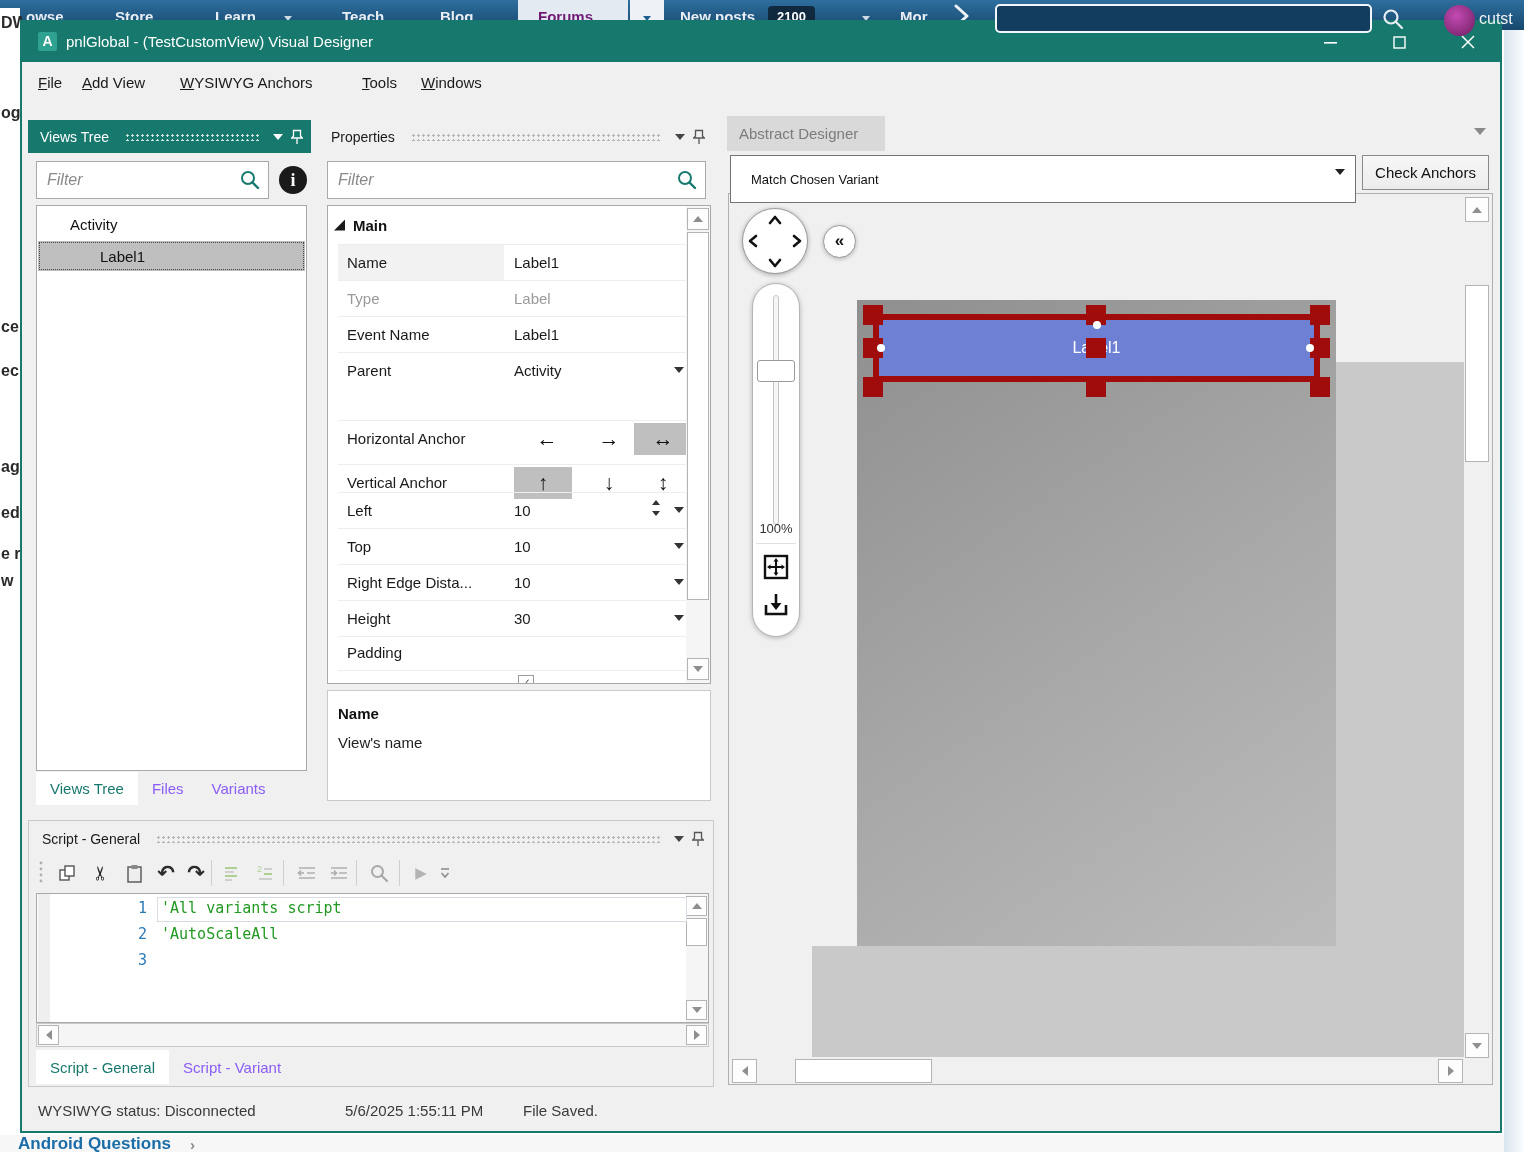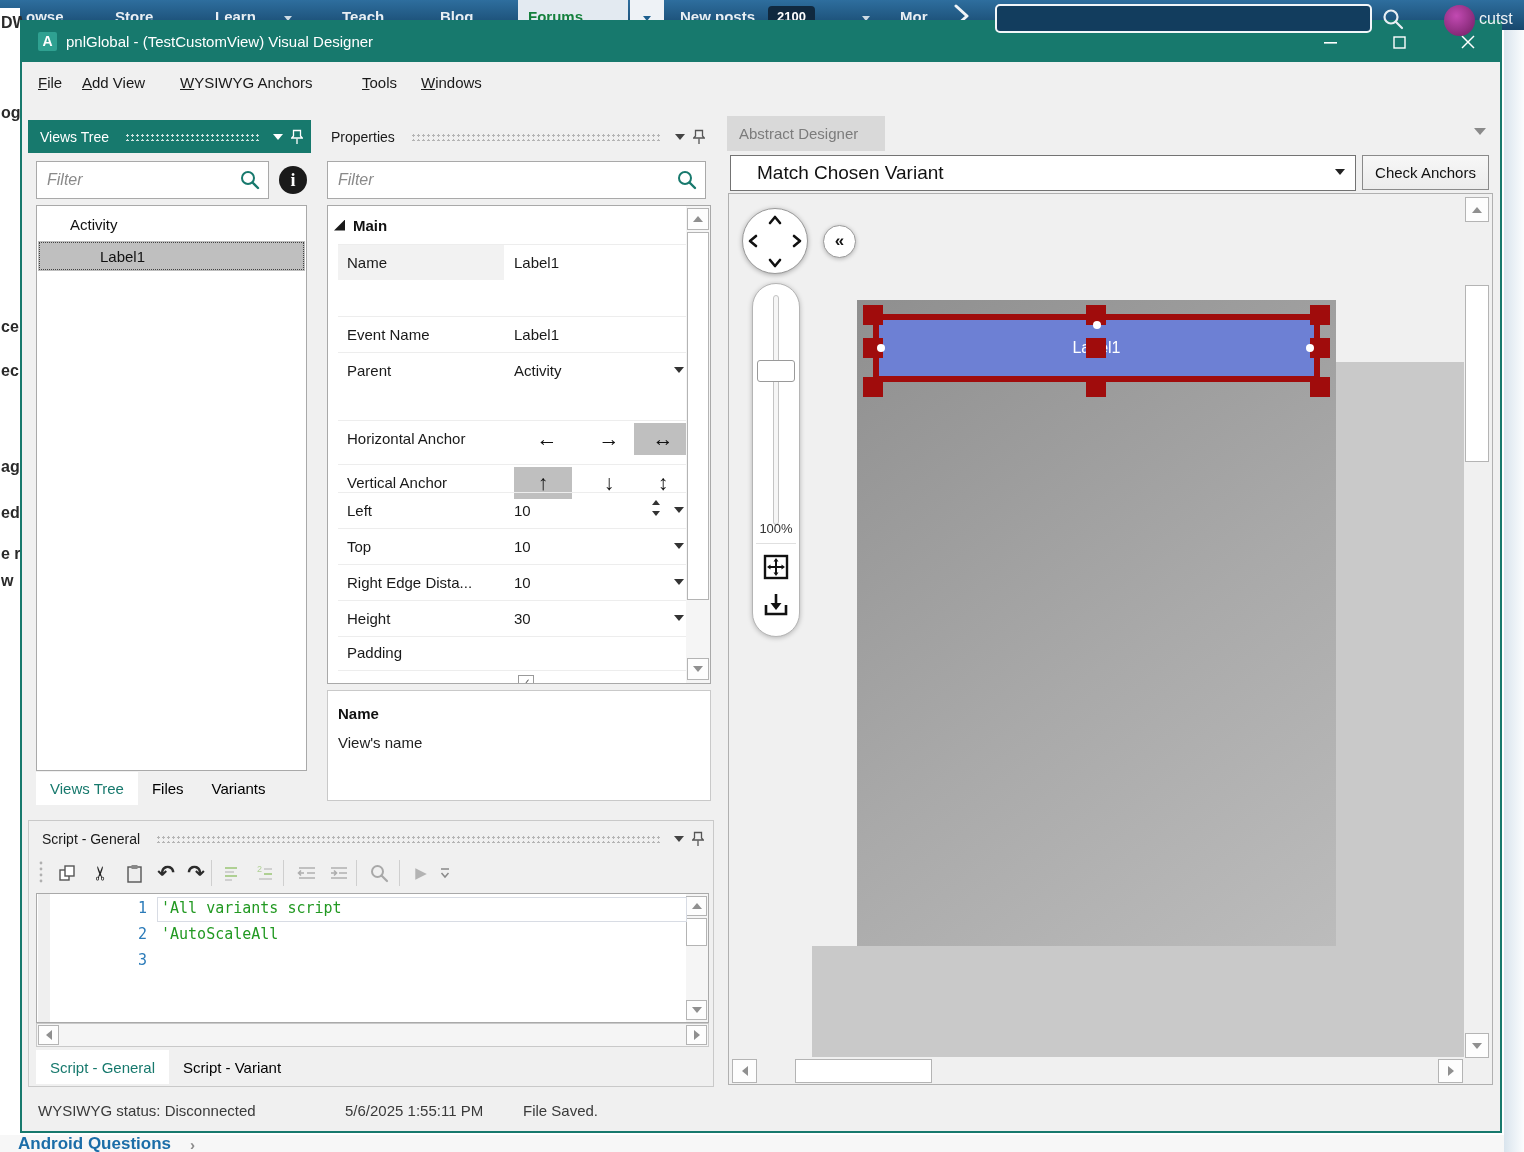--- a/index.html
+++ b/index.html
@@ -47,21 +47,21 @@
   
   .filter-wrap { position:absolute; z-index:7; }
   .filter-input { width:100%; height:100%; border:1px solid #a9a9a9; background:#fff; padding:0 34px 0 10px; font-size:16px; font-family:"Liberation Sans",sans-serif; color:#222; }
   .filter-input::placeholder { font-style:italic; color:#8a8a8a; }
   .filter-mag { position:absolute; right:8px; top:8px; }
 
   
   #vt-box { left:36px; top:205px; width:271px; height:566px; background:#fff; border:1px solid #a9a9a9; z-index:7; }
   .tree-item { position:absolute; height:30px; font-size:15px; color:#111; display:flex; align-items:center; z-index:8; }
   .tab-row { position:absolute; z-index:7; display:flex; }
-  .tab { height:33px; display:flex; align-items:center; padding:0 14px; font-size:15px; color:#000000; white-space:nowrap; }
+  .tab { height:33px; display:flex; align-items:center; padding:0 14px; font-size:15px; color:#8b5cf6; white-space:nowrap; }
   .tab-active { background:#fff; color:#17796d; }
 
   
   #pgrid { left:327px; top:205px; width:384px; height:479px; background:#fff; border:1px solid #a9a9a9; overflow:hidden; z-index:7; }
   .pgroup { position:absolute; left:0; width:360px; height:34px; display:flex; align-items:center; background:#fff; z-index:8; }
   .pexp { width:11px; height:11px; background:#1a1a1a; clip-path:polygon(100% 0,100% 100%,0 100%); margin:0 8px 0 6px; }
   .pgroup-label { font-size:15px; font-weight:bold; color:#111; }
   .prow { position:absolute; left:10px; width:350px; height:36px; border-top:1px solid #ededed; z-index:8; }
   .plabel { position:absolute; left:9px; top:0; width:157px; height:100%; display:flex; align-items:center; font-size:15px; color:#1a1a1a; }
   .pval { position:absolute; left:176px; top:0; width:174px; height:100%; display:flex; align-items:center; font-size:15px; color:#1a1a1a; }
@@ -85,21 +85,21 @@
   #script-outer { left:28px; top:820px; width:686px; height:267px; border:1px solid #c9c9c9; background:#f0f0f0; z-index:6; }
   .tbtn { position:absolute; top:858px; width:30px; height:30px; display:flex; align-items:center; justify-content:center; z-index:8; }
   .tsep { position:absolute; top:860px; width:1px; height:26px; background:#cfcfcf; z-index:8; }
   #editor { left:36px; top:893px; width:673px; height:130px; background:#fff; border:1px solid #a9a9a9; z-index:7; overflow:hidden; }
   .lnum { position:absolute; width:40px; text-align:right; color:#2b7bb9; font-family:"DejaVu Sans Mono","Liberation Mono",monospace; font-size:15px; z-index:8; }
   .lcode { position:absolute; left:124px; color:#229922; font-family:"DejaVu Sans Mono","Liberation Mono",monospace; font-size:15px; white-space:pre; z-index:8; }
   #curline { position:absolute; left:120px; top:3px; width:530px; height:25px; border:1px solid #d8dce4; background:#fff; z-index:7; }
 
   
   #ad-tab { left:727px; top:116px; width:158px; height:35px; background:#d9d9d9; color:#7c7c7c; font-size:15px; display:flex; align-items:center; padding-left:12px; z-index:7; }
-  #ad-combo { left:730px; top:155px; width:626px; height:36px; background:#fff; border:1px solid #737373; z-index:7; display:flex; align-items:center; padding-left:26px; font-size:19px; color:#111; }
+  #ad-combo { left:730px; top:155px; width:626px; height:48px; background:#fff; border:1px solid #737373; z-index:7; display:flex; align-items:center; padding-left:20px; font-size:13px; color:#111; }
   #ad-combo-arrow { left:1335px; top:169px; z-index:8; }
   #ad-check { left:1362px; top:155px; width:127px; height:35px; background:linear-gradient(#f7f7f7,#ececec); border:1px solid #8a8a8a; z-index:7; display:flex; align-items:center; justify-content:center; font-size:15px; color:#111; }
   #canvas { left:728px; top:193px; width:765px; height:892px; background:#f0f0f0; border:1px solid #b0b0b0; z-index:6; }
   #gray-right { left:1336px; top:362px; width:128px; height:695px; background:#c9c9c9; z-index:7; }
   #gray-bottom { left:812px; top:946px; width:652px; height:111px; background:#c9c9c9; z-index:7; }
   #device { left:857px; top:300px; width:479px; height:646px; background:linear-gradient(145deg,#8f8f8f 0%,#a9a9a9 55%,#bcbcbc 100%); z-index:8; }
   #sel-label { left:873px; top:314px; width:447px; height:68px; background:#6d80d4; border:6px solid #a00c0c; z-index:9; display:flex; align-items:center; justify-content:center; color:#fff; font-size:16px; }
   .handle { position:absolute; width:20px; height:20px; background:#a00c0c; z-index:10; }
   .adot { position:absolute; width:8px; height:8px; background:#fff; border-radius:50%; z-index:11; }
   #pan-circle { left:742px; top:208px; width:66px; height:66px; border-radius:50%; background:#fff; border:1px solid #9a9a9a; box-shadow:0 1px 5px rgba(0,0,0,.3); z-index:12; }
@@ -123,21 +123,21 @@
 <div id="stage">
 
   <div id="navbar" class="abs">
     <span class="nav-item" style="left:26px;">owse</span>
     <span class="nav-item" style="left:115px;">Store</span>
     <span class="nav-item" style="left:215px;">Learn</span>
     <span class="nav-caret" style="left:284px;"></span>
     <span class="nav-item" style="left:342px;">Teach</span>
     <span class="nav-item" style="left:440px;">Blog</span>
     <div class="nav-tab" style="left:518px;width:110px;">
-      <span class="nav-item" style="left:10px;color:#15803d;">Forums</span>
+      <span class="nav-item" style="left:20px;color:#701a75;">Forums</span>
     </div>
     <div class="nav-tab" style="left:630px;width:34px;background:#eef2f6;">
       <span class="nav-caret" style="left:13px;border-top-color:#1d5f8e;"></span>
     </div>
     <span class="nav-item" style="left:680px;">New posts</span>
     <span class="nav-badge" style="left:768px;">2100</span>
     <span class="nav-caret" style="left:862px;"></span>
     <span class="nav-item" style="left:900px;">Mor</span>
     <svg class="abs" style="left:952px;top:4px;" width="20" height="24">
         <polyline points="4,2 15,12 4,22" fill="none" stroke="#f0f4f7" stroke-width="3" stroke-linecap="round" stroke-linejoin="round"></polyline>
@@ -242,20 +242,24 @@
 
   <div id="pgrid" class="abs">
 
     <div class="pgroup" style="top:2px;">
       <span class="pexp"></span>
       <span class="pgroup-label">Main</span>
     </div>
     <div class="prow" style="top:38px;">
       <div class="plabel" style="background:#f2f2f2;left:0;padding-left:9px;width:166px;">Name</div>
       <div class="pval">Label1</div>
+    </div>
+    <div class="prow" style="top:74px;">
+      <div class="plabel gray">Type</div>
+      <div class="pval gray">Label</div>
     </div>
     <div class="prow" style="top:110px;">
       <div class="plabel">Event Name</div>
       <div class="pval">Label1</div>
     </div>
     <div class="prow" style="top:146px;">
       <div class="plabel">Parent</div>
       <div class="pval">Activity</div>
       <span class="ddn"></span>
     </div>

